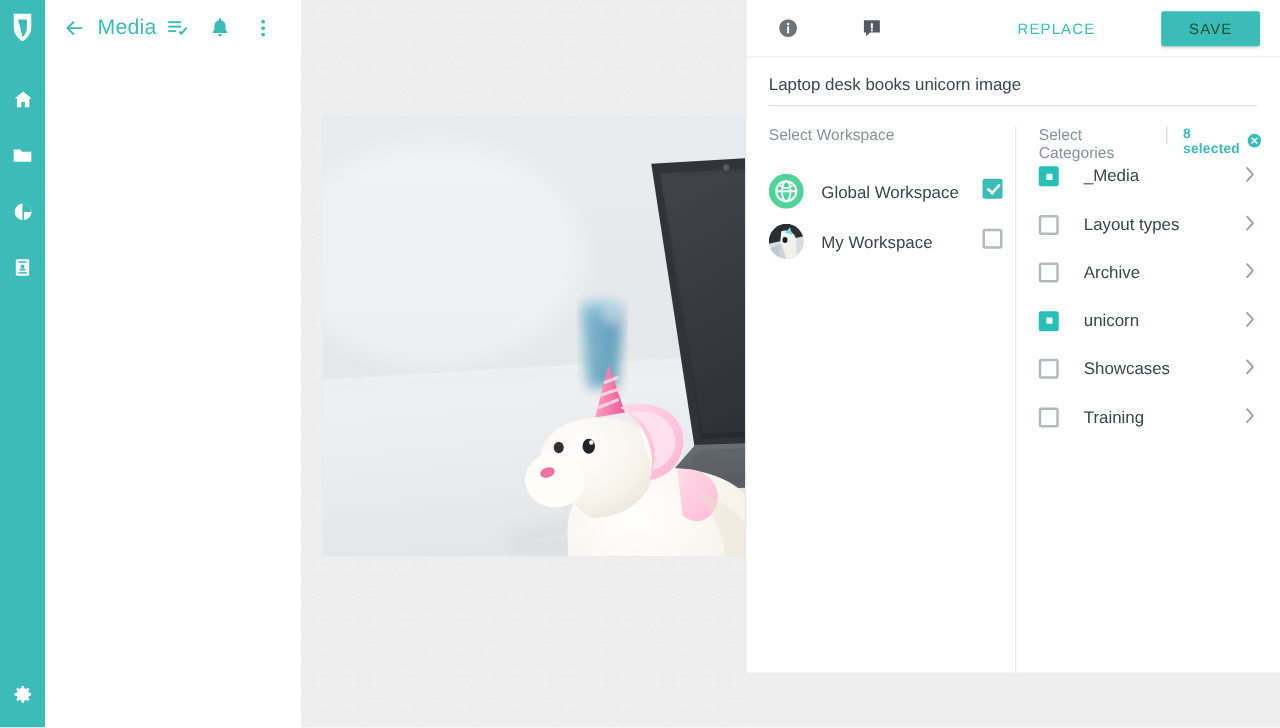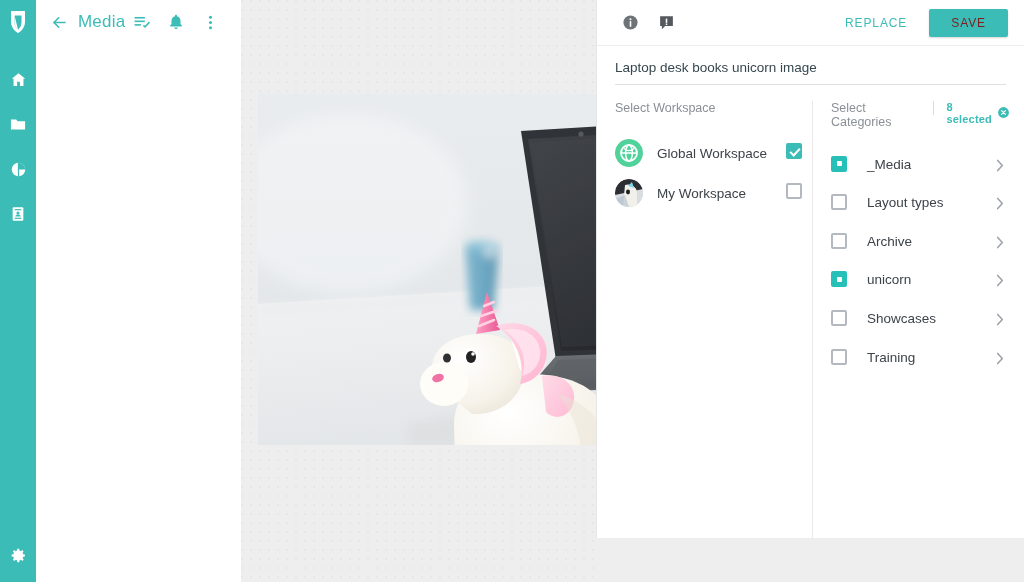--- a/index.html
+++ b/index.html
@@ -82,34 +82,35 @@
     background: #ffffff;
     display: flex; flex-direction: column;
     height: 538px;
     border-left: 1px solid #e6e6e6;
   }
   .panel-head {
     height: 46px; flex: 0 0 46px;
     display: flex; align-items: center;
     padding: 0 16px 0 18px;
     border-bottom: 1px solid #ececec;
+    gap: 31px;
   }
   .tab-ico {
     width: 30px; height: 30px; display: flex; align-items: center; justify-content: center;
     cursor: pointer; color: #6e7377;
   }
   .tab-ico + .tab-ico { margin-left: 6px; }
   .head-spacer { flex: 1 1 auto; }
   .btn-replace {
     font-size: 12px; letter-spacing: .9px; color: #3cbcb7;
     background: none; border: 0; cursor: pointer;
     padding: 8px 10px; font-family: inherit;
   }
   .btn-save {
-    font-size: 12px; letter-spacing: .9px; color: #7f1d1d;
+    font-size: 12px; letter-spacing: .9px; color: #14532d;
     background: #3cbcb7; border: 0; cursor: pointer;
     padding: 0 22px; height: 28px; border-radius: 2px;
     margin-left: 12px; font-family: inherit;
     box-shadow: 0 1px 2px rgba(0,0,0,.16);
   }
 
   .name-row { padding: 12px 18px 0 18px; }
   .name-input {
     width: 100%; border: 0; border-bottom: 1px solid #e0e0e0;
     font-size: 13.5px; color: #37474f; font-family: inherit;
@@ -149,21 +150,21 @@
     width: 4px; height: 8px; border: solid #fff; border-width: 0 2px 2px 0;
     transform: rotate(43deg);
   }
   .cb.indeterminate { background: #26c0b9; border-color: #26c0b9; }
   .cb.indeterminate::after {
     content: ""; position: absolute; left: 3.5px; top: 3.5px;
     width: 5px; height: 5px; background: #fff; border-radius: 1px;
   }
 
   .cat-row {
-    display: flex; align-items: flex-end; height: 38.6px; cursor: pointer;
+    display: flex; align-items: flex-start; height: 38.6px; cursor: pointer;
   }
   .cat-label { font-size: 13.5px; color: #3d4349; margin-left: 20px; }
   .cat-arrow { margin-left: auto; color: #9aa0a6; display: flex; align-items: center; padding-right: 6px; }
 </style>
 </head>
 <body>
 
 <div id="app">
 
   <div class="rail">

